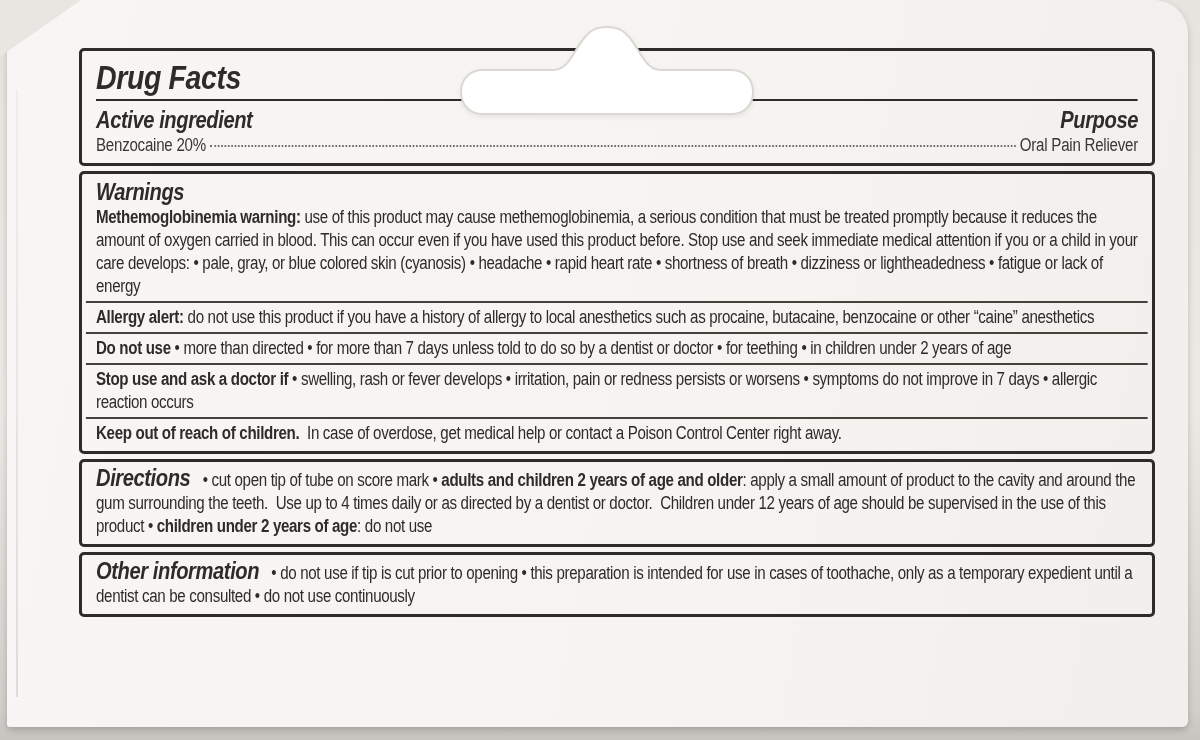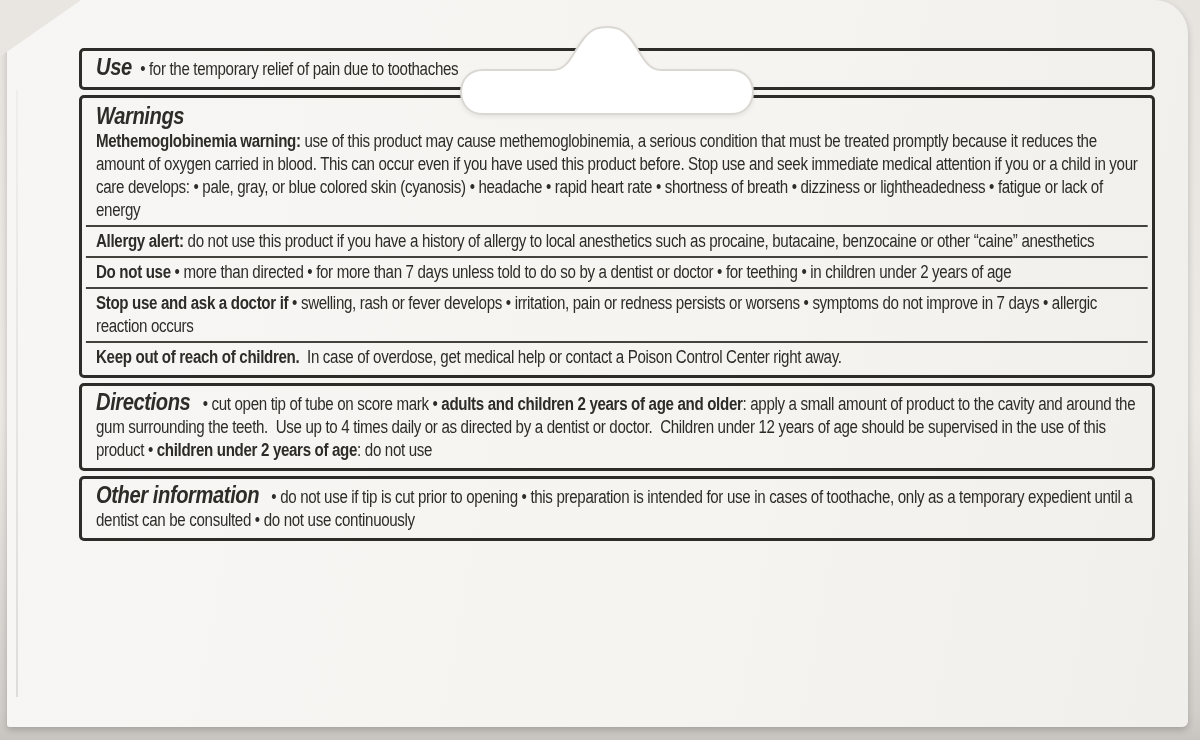--- a/index.html
+++ b/index.html
@@ -68,26 +68,36 @@
 </head>
 <body>
 
 <div class="scene">
   <div class="carton">
     <div class="corner-cut"></div>
     <div class="left-edge"></div>
 
     <div class="panel">
 
-
-      <section class="box use-box">
+      <section class="box header-box">
         <div class="cx">
-          <p class="para"><span class="h2 inline">Use</span><span>• for the temporary relief of pain due to toothaches</span></p>
+          <div class="df-title">Drug Facts</div>
+          <hr class="title-rule">
+          <div class="ai-row">
+            <span class="h2">Active ingredient</span>
+            <span class="h2">Purpose</span>
+          </div>
+          <div class="dot-row">
+            <span>Benzocaine 20%</span>
+            <span class="leader"></span>
+            <span>Oral Pain Reliever</span>
+          </div>
         </div>
       </section>
+
 
       <section class="box warnings-box">
         <div class="cx">
           <span class="h2">Warnings</span>
           <p class="para"><span class="lead">Methemoglobinemia warning:</span><span> use of this product may cause methemoglobinemia, a serious condition that must be treated promptly because it reduces the amount of oxygen carried in blood. This can occur even if you have used this product before. Stop use and seek immediate medical attention if you or a child in your care develops: • pale, gray, or blue colored skin (cyanosis) • headache • rapid heart rate • shortness of breath • dizziness or lightheadedness • fatigue or lack of energy</span></p>
           <hr class="section-rule">
           <p class="para"><span class="lead">Allergy alert:</span><span> do not use this product if you have a history of allergy to local anesthetics such as procaine, butacaine, benzocaine or other “caine” anesthetics</span></p>
           <hr class="section-rule">
           <p class="para"><span class="lead">Do not use</span><span> • more than directed • for more than 7 days unless told to do so by a dentist or doctor • for teething • in children under 2 years of age</span></p>
           <hr class="section-rule">

